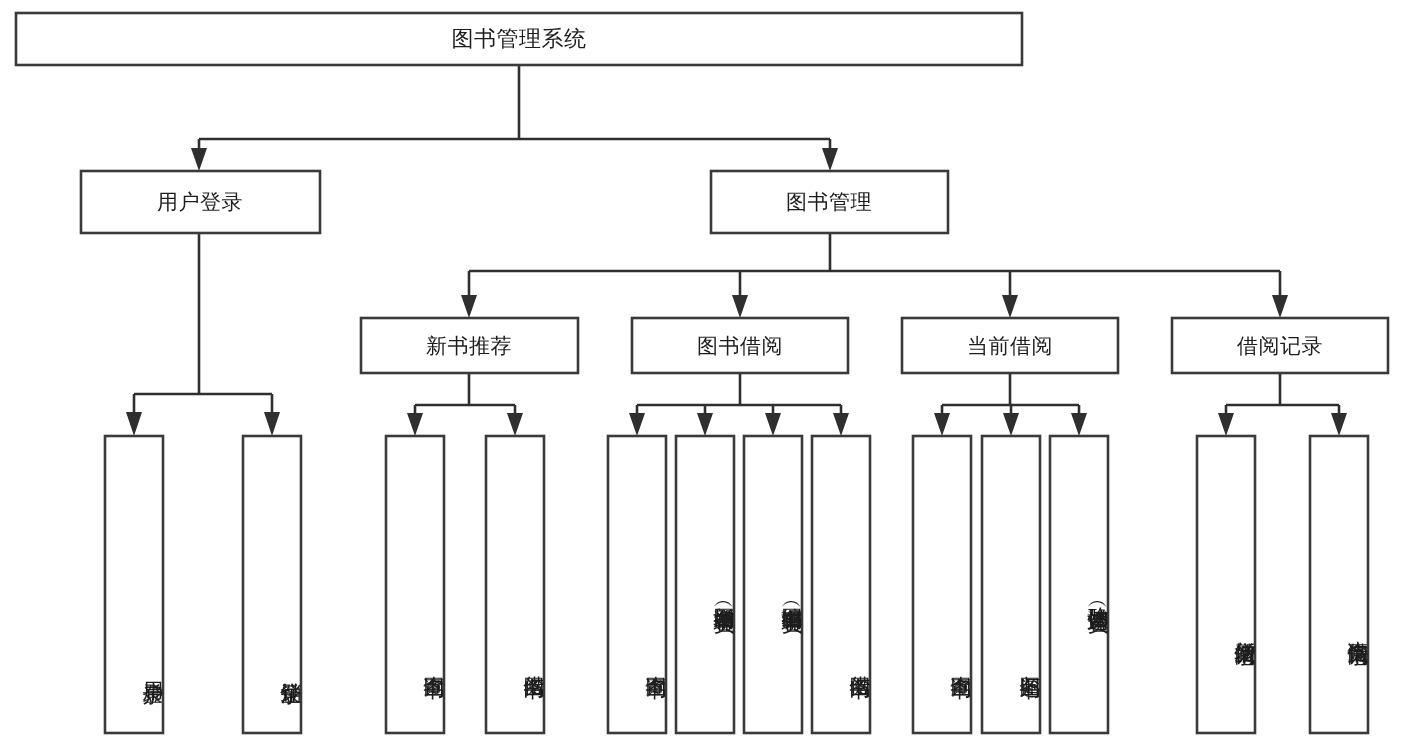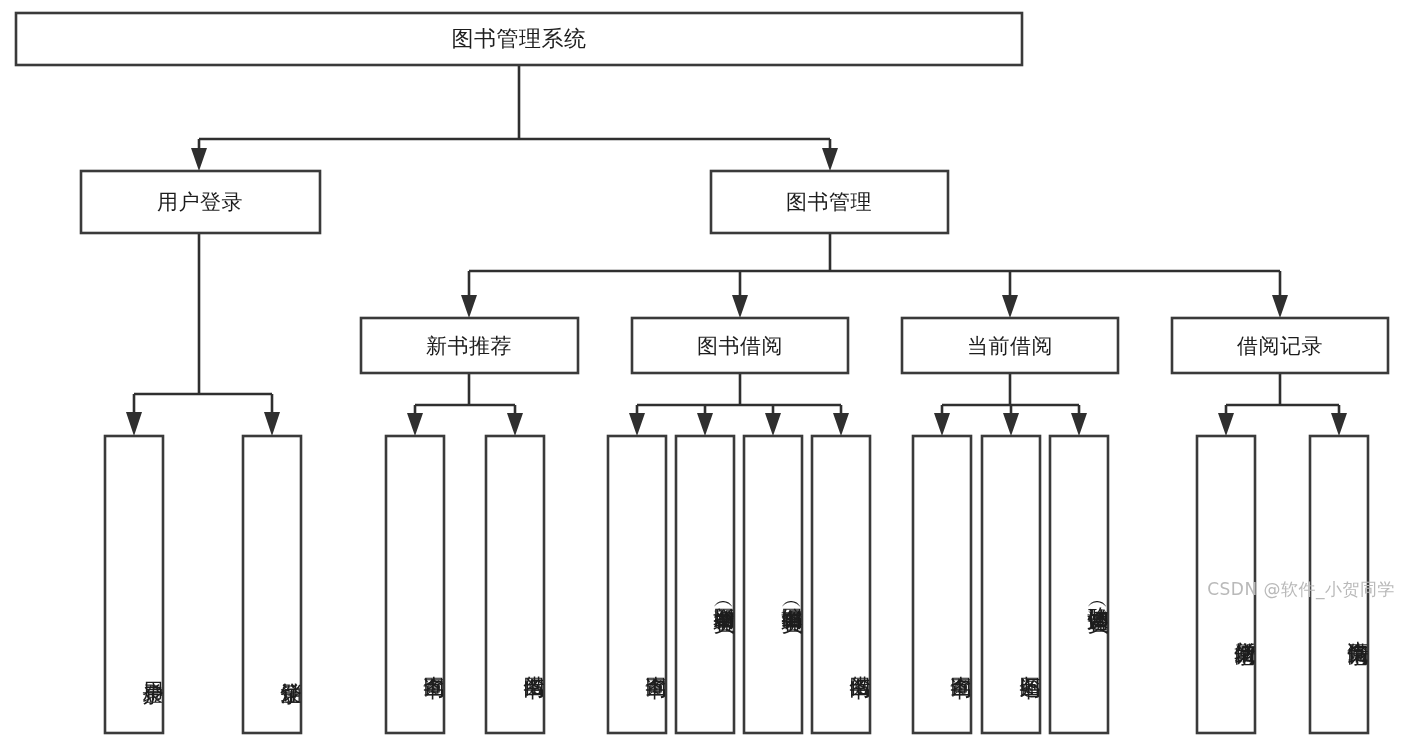--- a/index.html
+++ b/index.html
@@ -214,14 +214,13 @@
   <div class="vlabel" style="left:913px; top:436px; width:58px; height:297px; padding-top:76px;">查询图书</div>
 
   <div class="vlabel" style="left:982px; top:436px; width:58px; height:297px; padding-top:76px;">归还图书</div>
 
   <div class="vlabel" style="left:1050px; top:436px; width:58px; height:297px; padding-top:10px;">确认归还（管理员）</div>
 
   <div class="vlabel" style="left:1197px; top:436px; width:58px; height:297px; padding-top:42px;">新增借阅记录</div>
 
   <div class="vlabel" style="left:1310px; top:436px; width:58px; height:297px; padding-top:42px;">查询借阅记录</div>
 
-  <div class="watermark">CSDN @软件_小贺同学</div>
 </div>
 
 </body></html>

